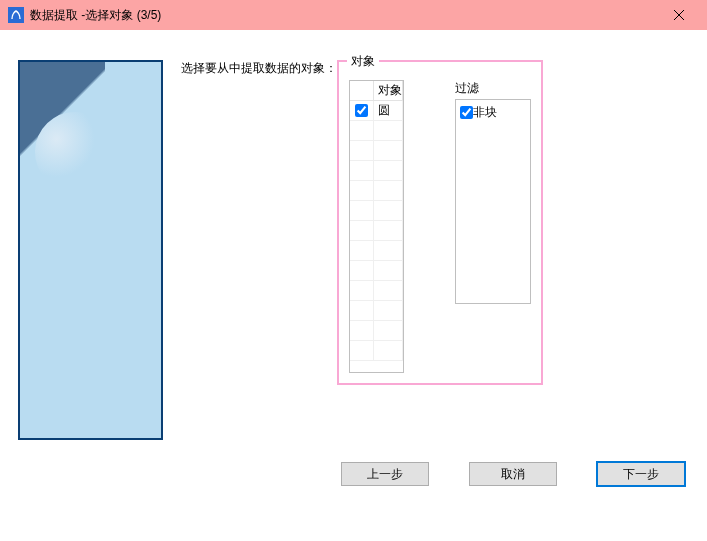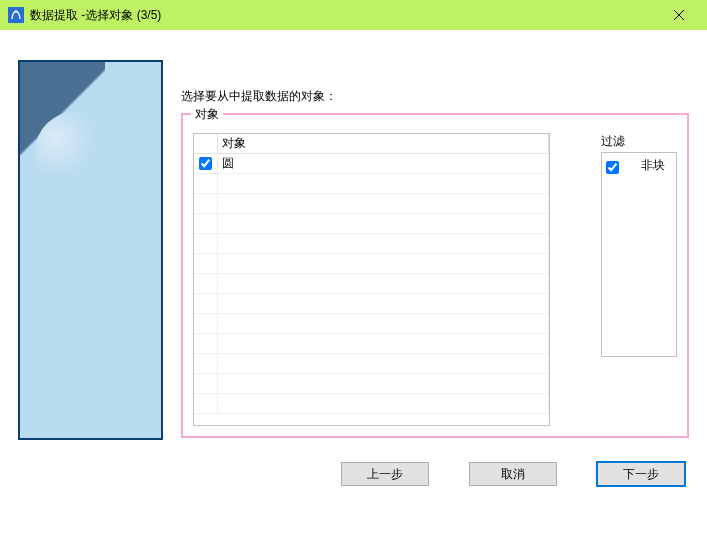--- a/index.html
+++ b/index.html
@@ -11,21 +11,21 @@
     color: #000;
     width: 707px;
     height: 541px;
     overflow: hidden;
   }
   .titlebar {
     height: 30px;
     display: flex;
     align-items: center;
     padding: 0 8px;
-    background: #bef264;
+    background: #fca5a5;
   }
   .titlebar .app-icon {
     width: 16px; height: 16px;
     background: #2a6bd4;
     margin-right: 6px;
     display: flex; align-items: center; justify-content: center;
   }
   .titlebar .app-icon svg { width: 12px; height: 12px; }
   .titlebar .title { flex: 0 0 auto; font-size: 12px; }
   .titlebar .spacer { flex: 1; }
@@ -59,22 +59,21 @@
     position: absolute;
     top: 50px; left: 15px;
     width: 80px; height: 80px;
     background: radial-gradient(ellipse at 30% 30%, #dbeaf5 0%, #b9dcf1 48%, rgba(0,0,0,0) 55%);
     border-radius: 50%;
     transform: rotate(-10deg);
   }
   .right-pane {
     flex: 1;
     display: flex;
-    flex-direction: column;
-    margin-top: 28px;
+    flex-direction: row;
   }
   .instruction {
     font-size: 12px;
     margin-bottom: 8px;
   }
   .groupbox {
     border: 2px solid #f9a8d4;
     padding: 18px 10px 10px 10px;
     position: relative;
     height: 325px;
@@ -135,22 +134,22 @@
   }
   .filter-label { font-size: 12px; margin-bottom: 2px; }
   .filter-list {
     border: 1px solid #bfbfbf;
     background: #fff;
     height: 205px;
     padding: 3px 4px;
   }
   .filter-item {
     display: flex;
-    align-items: flex-end;
-    gap: 22px;
+    align-items: center;
+    gap: 0;
     height: 18px;
   }
   input[type=checkbox] {
     width: 13px; height: 13px;
     margin: 0;
   }
   .button-row {
     position: absolute;
     bottom: 14px;
     right: 22px;

